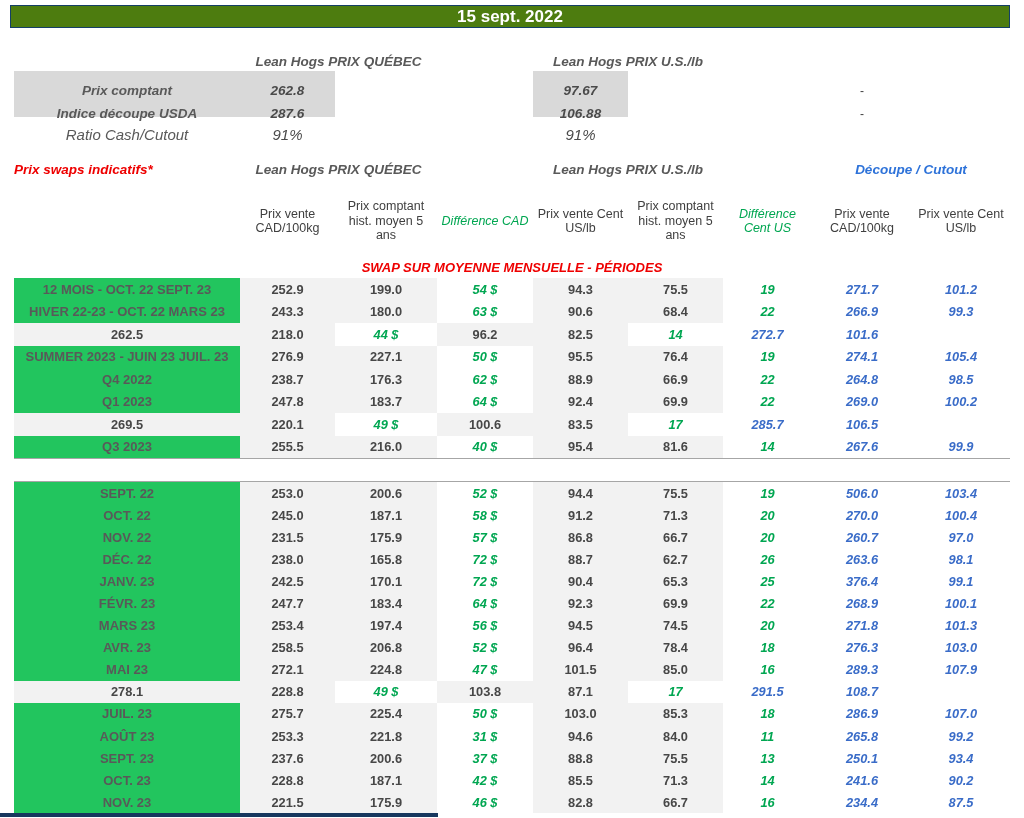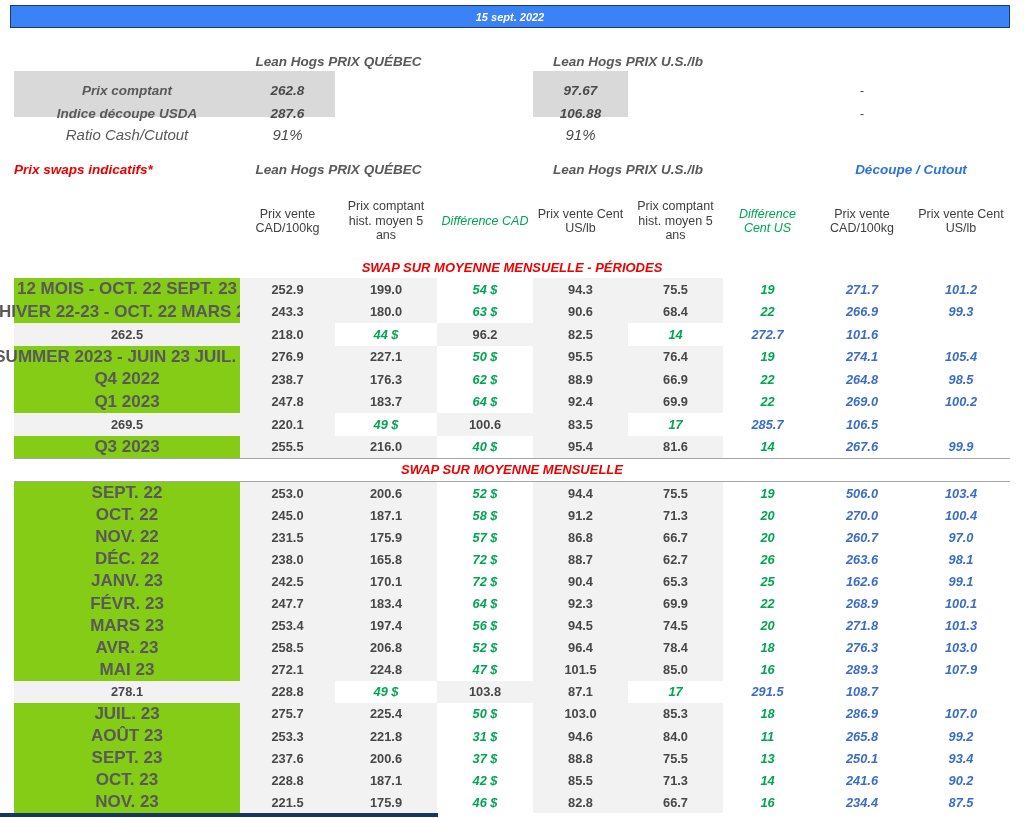--- a/index.html
+++ b/index.html
@@ -3,28 +3,28 @@
 <meta charset="utf-8">
 <style>
   html,body{margin:0;padding:0;background:#fff;}
   .sheet{
     position:relative; width:1024px; height:818px; background:#fff; overflow:hidden;
     font-family:"Liberation Sans","DejaVu Sans",sans-serif; color:#454545;
   }
   
   .banner{
     position:absolute; left:10px; top:5px; width:998px; height:21px;
-    background:#3b82f6; border:1px solid #143F66;
+    background:#4d7c0f; border:1px solid #143F66;
     display:flex; align-items:center; justify-content:center;
-    color:#fff; font-weight:bold; font-style:italic; font-size:11px;
+    color:#fff; font-weight:bold; font-size:17px;
   }
   
   .trow{display:grid; grid-template-columns:226px 95px 102px 96px 95px 95px 89px 100px 98px;}
   .cell{display:flex; align-items:center; justify-content:center; font-size:12.8px; font-weight:bold; color:#474747; white-space:nowrap;}
-  .c-label{background:#84cc16; color:#595959; font-size:17px;}
+  .c-label{background:#22c55e; color:#595959; font-size:13px;}
   .c-num{background:#F2F2F2;}
   .c-green{color:#00A651; font-style:italic;}
   .c-blue{color:#3A6CC8; font-style:italic;}
   
   .spot-head{position:absolute; top:52px; height:18px; display:flex; align-items:center; justify-content:center;
     font-weight:bold; font-style:italic; font-size:13.5px; color:#595959;}
   .spot-box{position:absolute; background:#D9D9D9;}
   .spot-cell{position:absolute; height:23px; display:flex; align-items:center; justify-content:center;
     font-weight:bold; font-style:italic; font-size:13.5px; color:#4a4a4a;margin-top:8px;}
   .spot-label{color:#595959;}
@@ -182,21 +182,20 @@
         <div class="cell c-num">216.0</div>
         <div class="cell c-green">40 $</div>
         <div class="cell c-num">95.4</div>
         <div class="cell c-num">81.6</div>
         <div class="cell c-green">14</div>
         <div class="cell c-blue">267.6</div>
         <div class="cell c-blue">99.9</div>
       </div>
     </div>
 
-  <div class="sec-title" style="top:459px;height:21px;">SWAP SUR MOYENNE MENSUELLE</div>
   <div class="tgrid" id="monthly">
       <div class="trow">
         <div class="cell c-label">SEPT. 22</div>
         <div class="cell c-num">253.0</div>
         <div class="cell c-num">200.6</div>
         <div class="cell c-green">52 $</div>
         <div class="cell c-num">94.4</div>
         <div class="cell c-num">75.5</div>
         <div class="cell c-green">19</div>
         <div class="cell c-blue">506.0</div>
@@ -236,21 +235,21 @@
         <div class="cell c-blue">98.1</div>
       </div>
       <div class="trow">
         <div class="cell c-label">JANV. 23</div>
         <div class="cell c-num">242.5</div>
         <div class="cell c-num">170.1</div>
         <div class="cell c-green">72 $</div>
         <div class="cell c-num">90.4</div>
         <div class="cell c-num">65.3</div>
         <div class="cell c-green">25</div>
-        <div class="cell c-blue">162.6</div>
+        <div class="cell c-blue">376.4</div>
         <div class="cell c-blue">99.1</div>
       </div>
       <div class="trow">
         <div class="cell c-label">FÉVR. 23</div>
         <div class="cell c-num">247.7</div>
         <div class="cell c-num">183.4</div>
         <div class="cell c-green">64 $</div>
         <div class="cell c-num">92.3</div>
         <div class="cell c-num">69.9</div>
         <div class="cell c-green">22</div>

